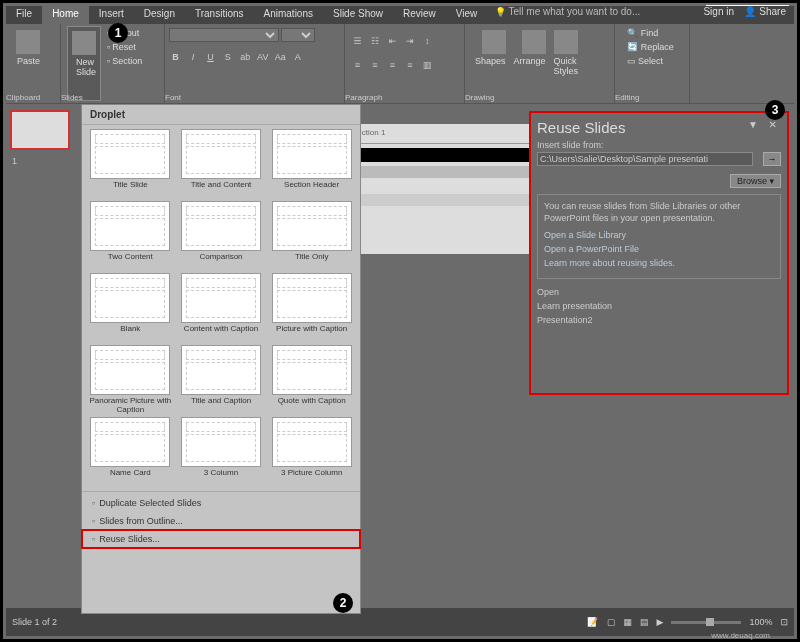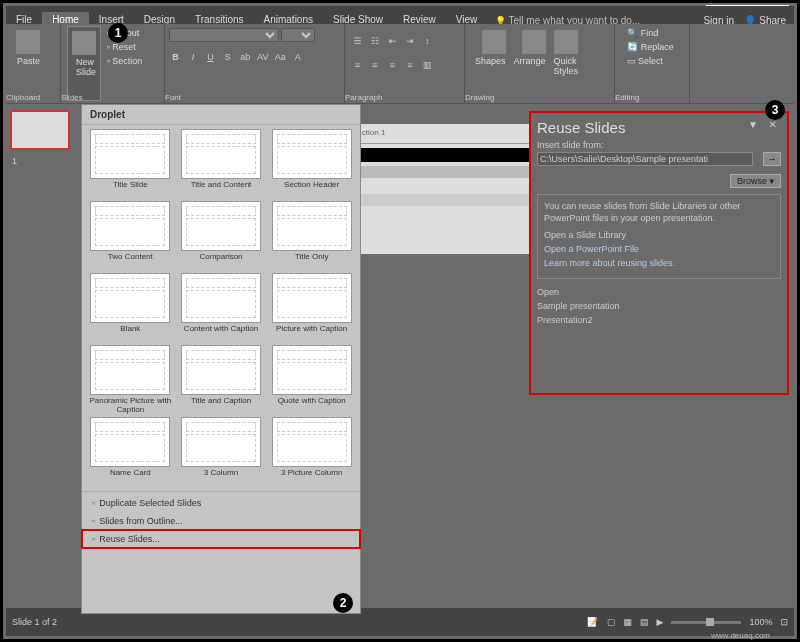--- a/index.html
+++ b/index.html
@@ -6,21 +6,21 @@
 body { background:#888; width:800px; height:642px; overflow:hidden; position:relative; }
 
 
 .frame { position:absolute; inset:0; border:3px solid #000; background:#6b6b6b; }
 
 
 .logo { position:absolute; top:2px; right:8px; background:#fff; padding:1px 6px; font-size:9px; font-weight:bold; color:#444; }
 .logo span { color:#f5a623; }
 
 
-.titlebar { position:absolute; top:3px; left:3px; right:3px; height:29px; background:#444; display:flex; align-items:center; }
+.titlebar { position:absolute; top:3px; left:3px; right:3px; height:29px; background:#444; display:flex; align-items:flex-start; }
 .tabs { display:flex; height:18px; }
 .tab { padding:2px 10px; font-size:10px; color:#ddd; cursor:pointer; }
 .tab.active { background:#6b6b6b; color:#fff; }
 .tell { margin-left:8px; font-size:10px; color:#bbb; }
 .tell::before { content:"💡"; font-size:9px; margin-right:2px; }
 .signin { position:absolute; right:60px; font-size:10px; color:#ddd; }
 .share { position:absolute; right:8px; font-size:10px; color:#ddd; }
 .share::before { content:"👤"; margin-right:2px; }
 
 
@@ -290,21 +290,21 @@
     </div>
     <div class="reuse-browse"><button><span>Browse</span> ▾</button></div>
     <div class="reuse-box">
       <p>You can reuse slides from Slide Libraries or other PowerPoint files in your open presentation.</p>
       <span class="reuse-link">Open a Slide Library</span>
       <span class="reuse-link">Open a PowerPoint File</span>
       <span class="reuse-link">Learn more about reusing slides.</span>
     </div>
     <div class="reuse-list">
       <div>Open</div>
-      <div>Sample presentation</div>
+      <div>Learn presentation</div>
       <div>Presentation2</div>
     </div>
   </div>
 
   <div class="callout" style="top:20px;left:105px">1</div>
   <div class="callout" style="top:590px;left:330px">2</div>
   <div class="callout" style="top:97px;right:12px">3</div>
 
   <div class="status">
     <span>Slide 1 of 2</span>

